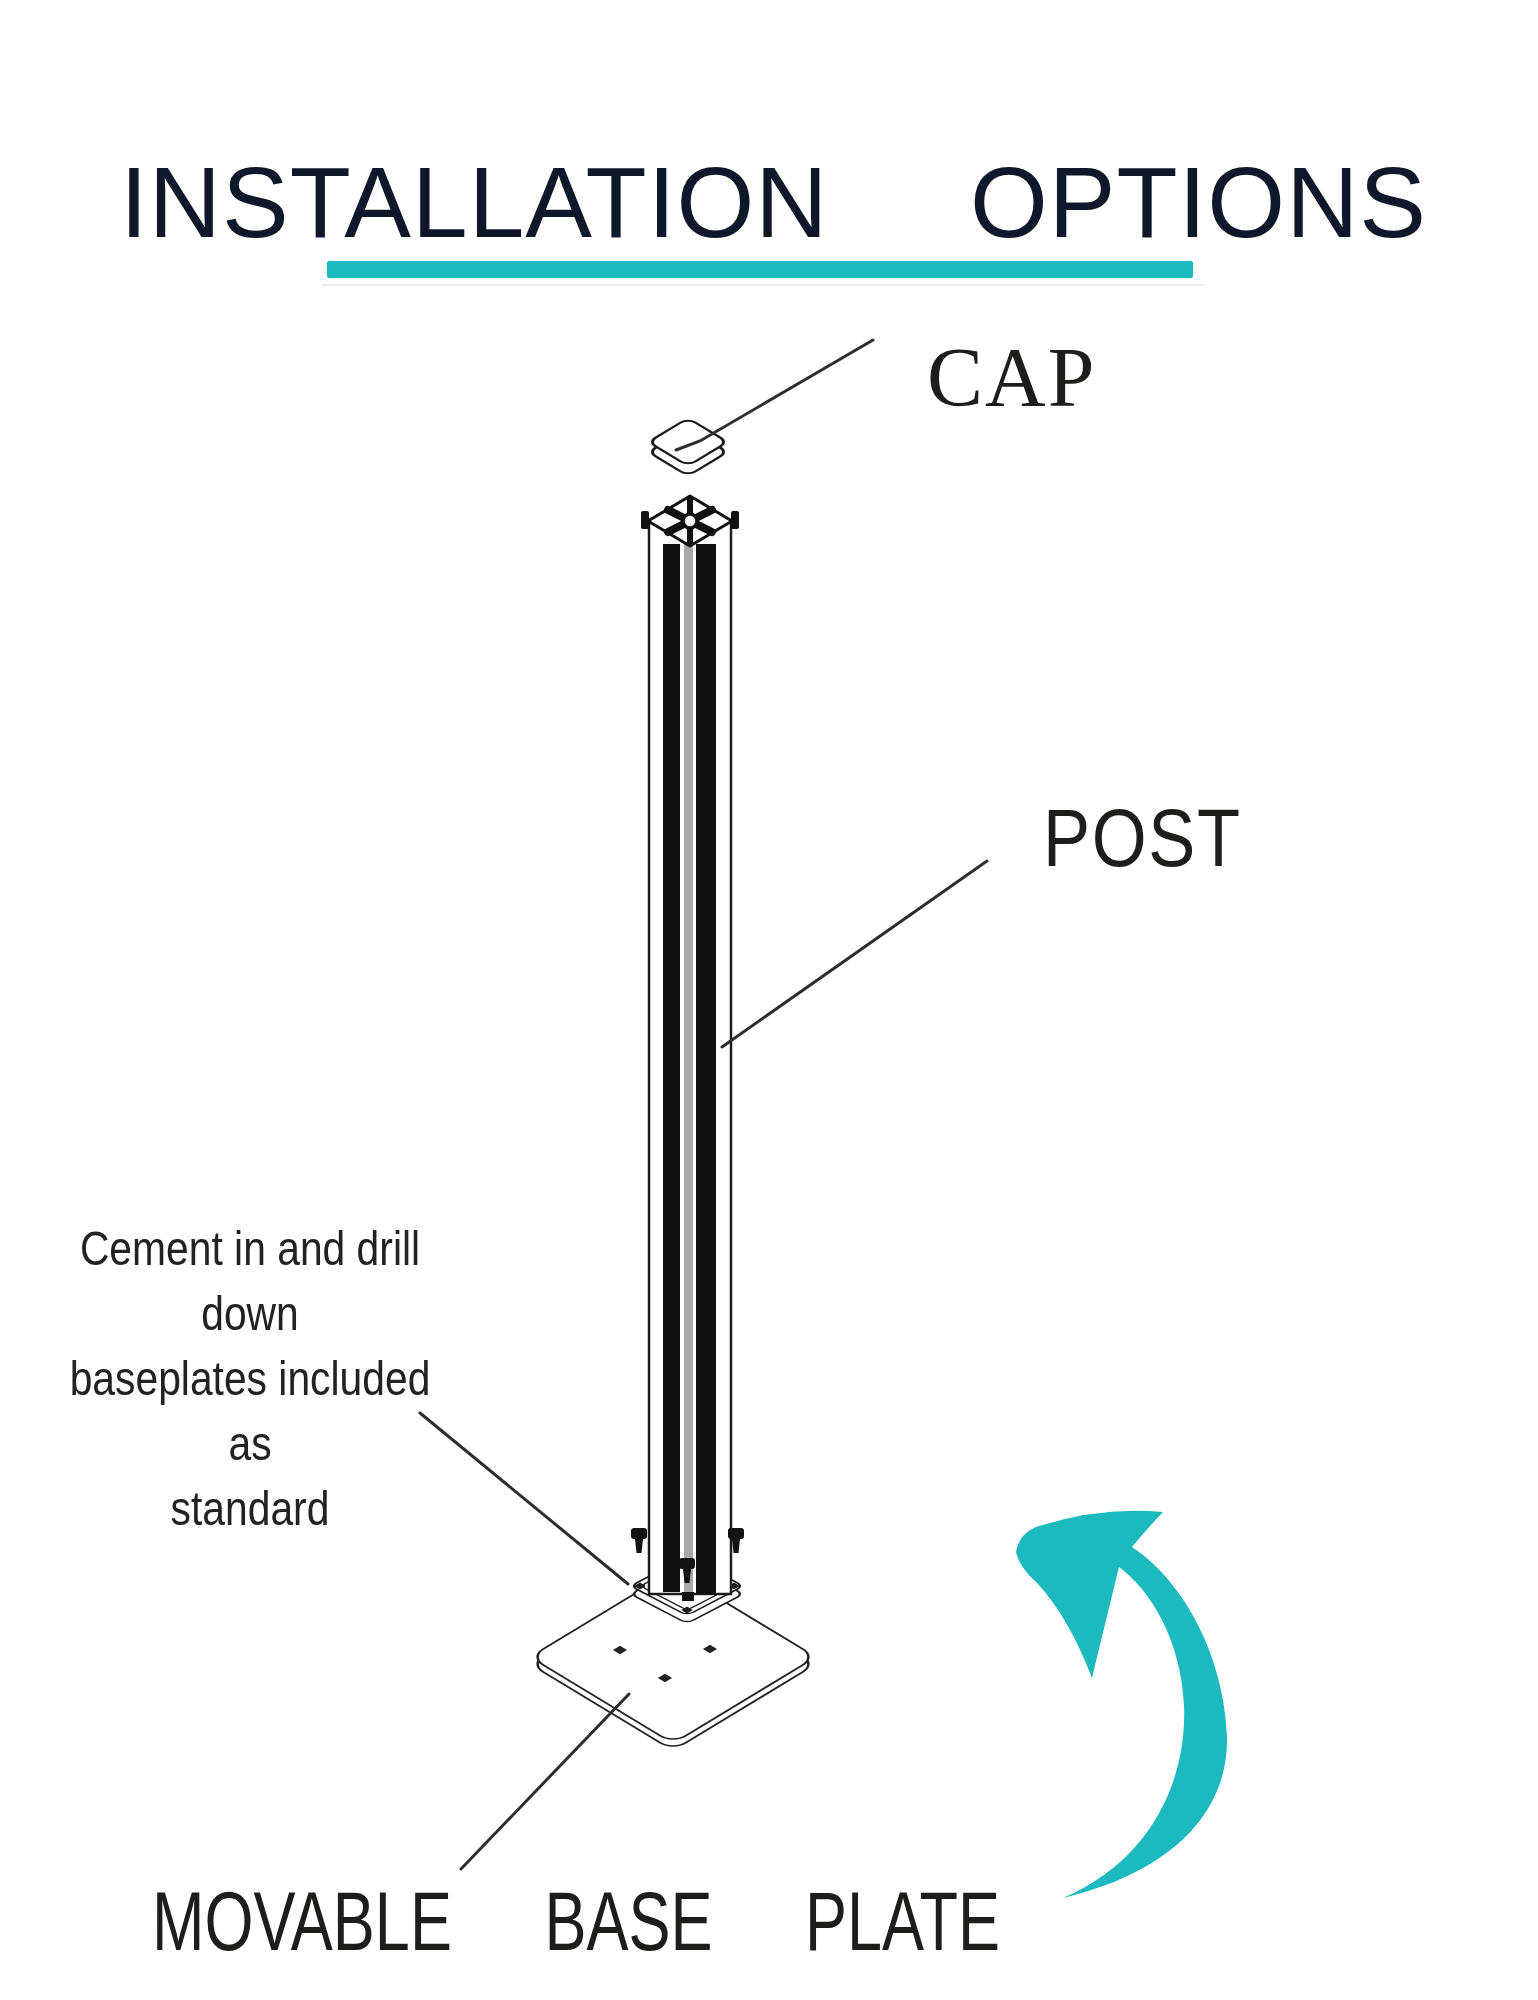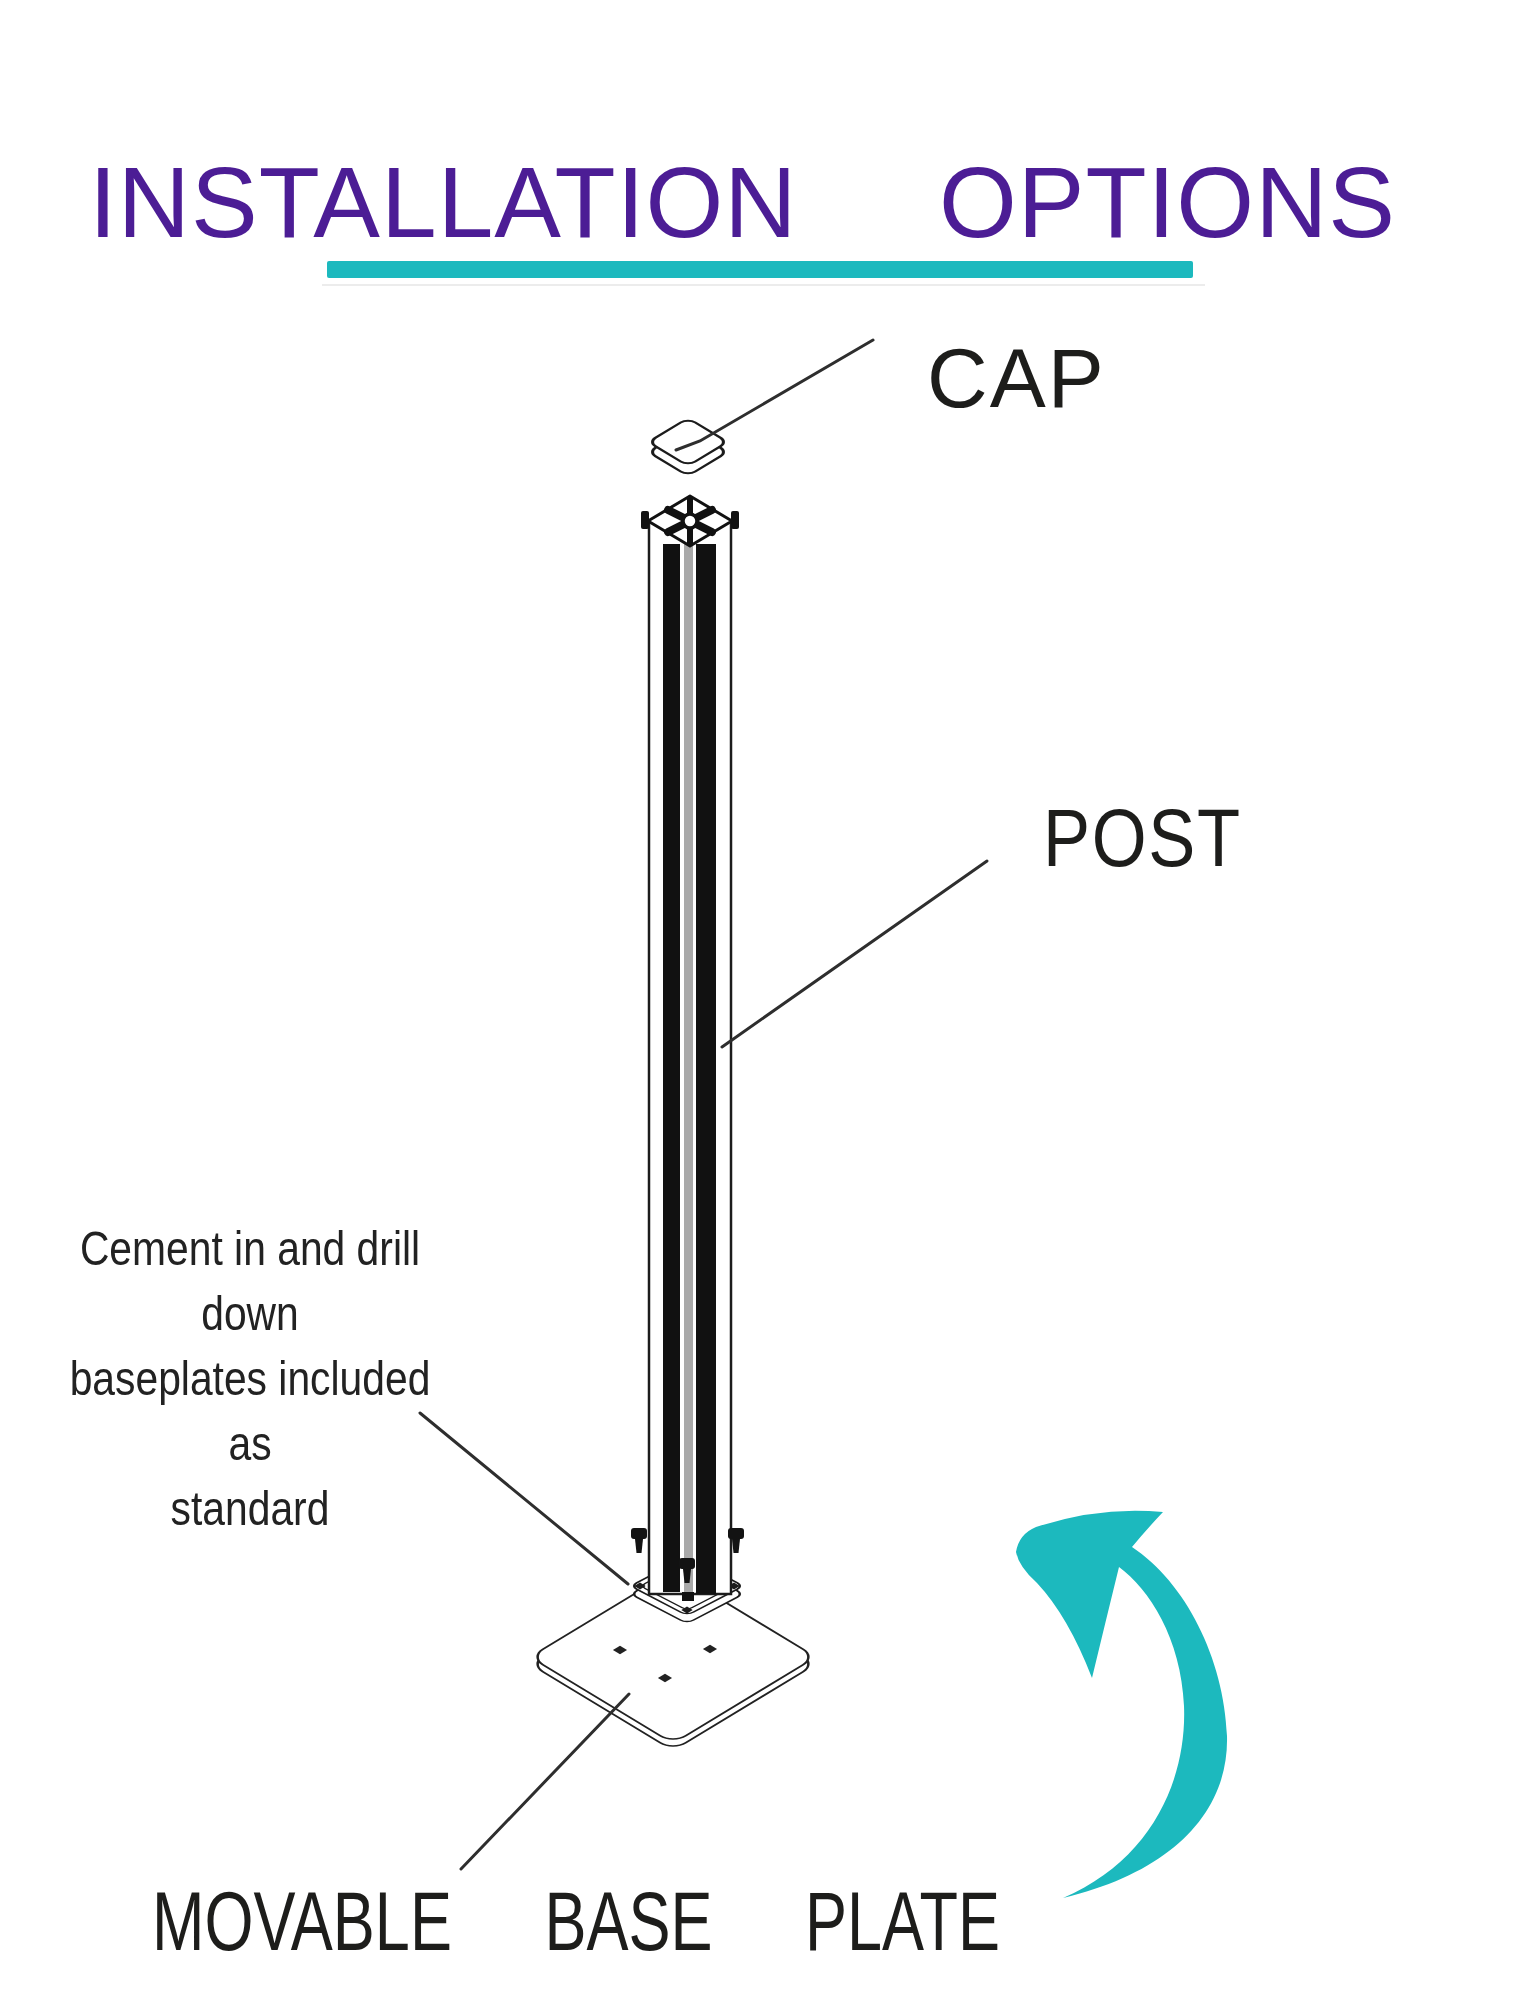--- a/index.html
+++ b/index.html
@@ -7,38 +7,38 @@
     position:relative;
     width:1538px;
     height:2000px;
     background:#ffffff;
     overflow:hidden;
     font-family:"Liberation Sans", sans-serif;
     color:#1d1d1b;
   }
   .page-title{
     position:absolute;
-    left:89px; top:85px;
+    left:120px; top:85px;
     font-size:100px;
     font-weight:300;
     line-height:1;
     letter-spacing:1px;
     word-spacing:42px;
     white-space:pre;
-    color:#4c1d95;
+    color:#0f172a;
   }
   .diagram-svg{position:absolute;left:0;top:0;}
   .part-label{
     position:absolute;
     font-weight:300;
     line-height:1;
     color:#1d1d1b;
     white-space:pre;
   }
-  .cap-label{left:927px; top:336px; font-size:84px; letter-spacing:2px;}
+  .cap-label{left:927px; top:336px; font-size:84px; letter-spacing:2px;font-family:Liberation Serif, serif;}
   .post-label{left:1043px; top:797px; font-size:82px; letter-spacing:2px;
     transform:scaleX(0.86); transform-origin:left top;}
   .plate-label{left:152px; top:1879px; font-size:84px; word-spacing:100px;
     transform:scaleX(0.75); transform-origin:left top;}
   .note-block{
     position:absolute;
     left:15px; top:1216px; width:470px;
     font-size:48px; line-height:65px;
     text-align:center;
     font-weight:400;

